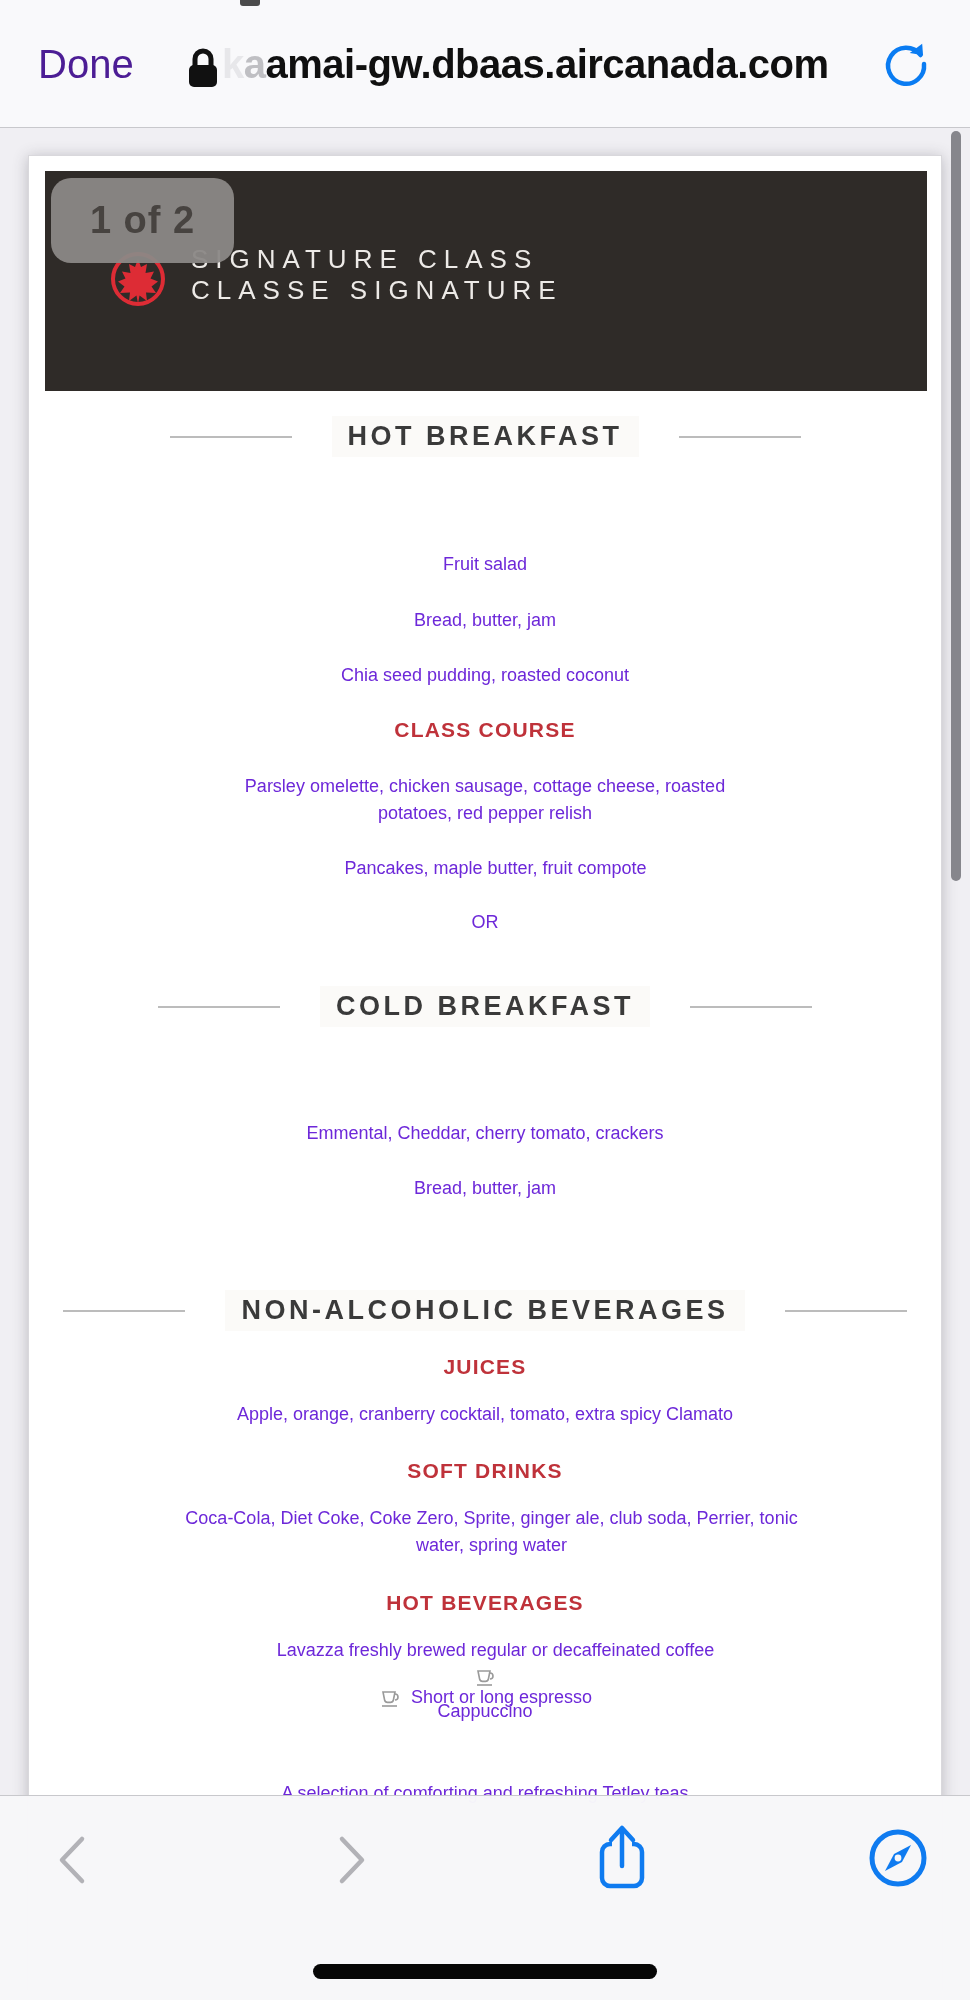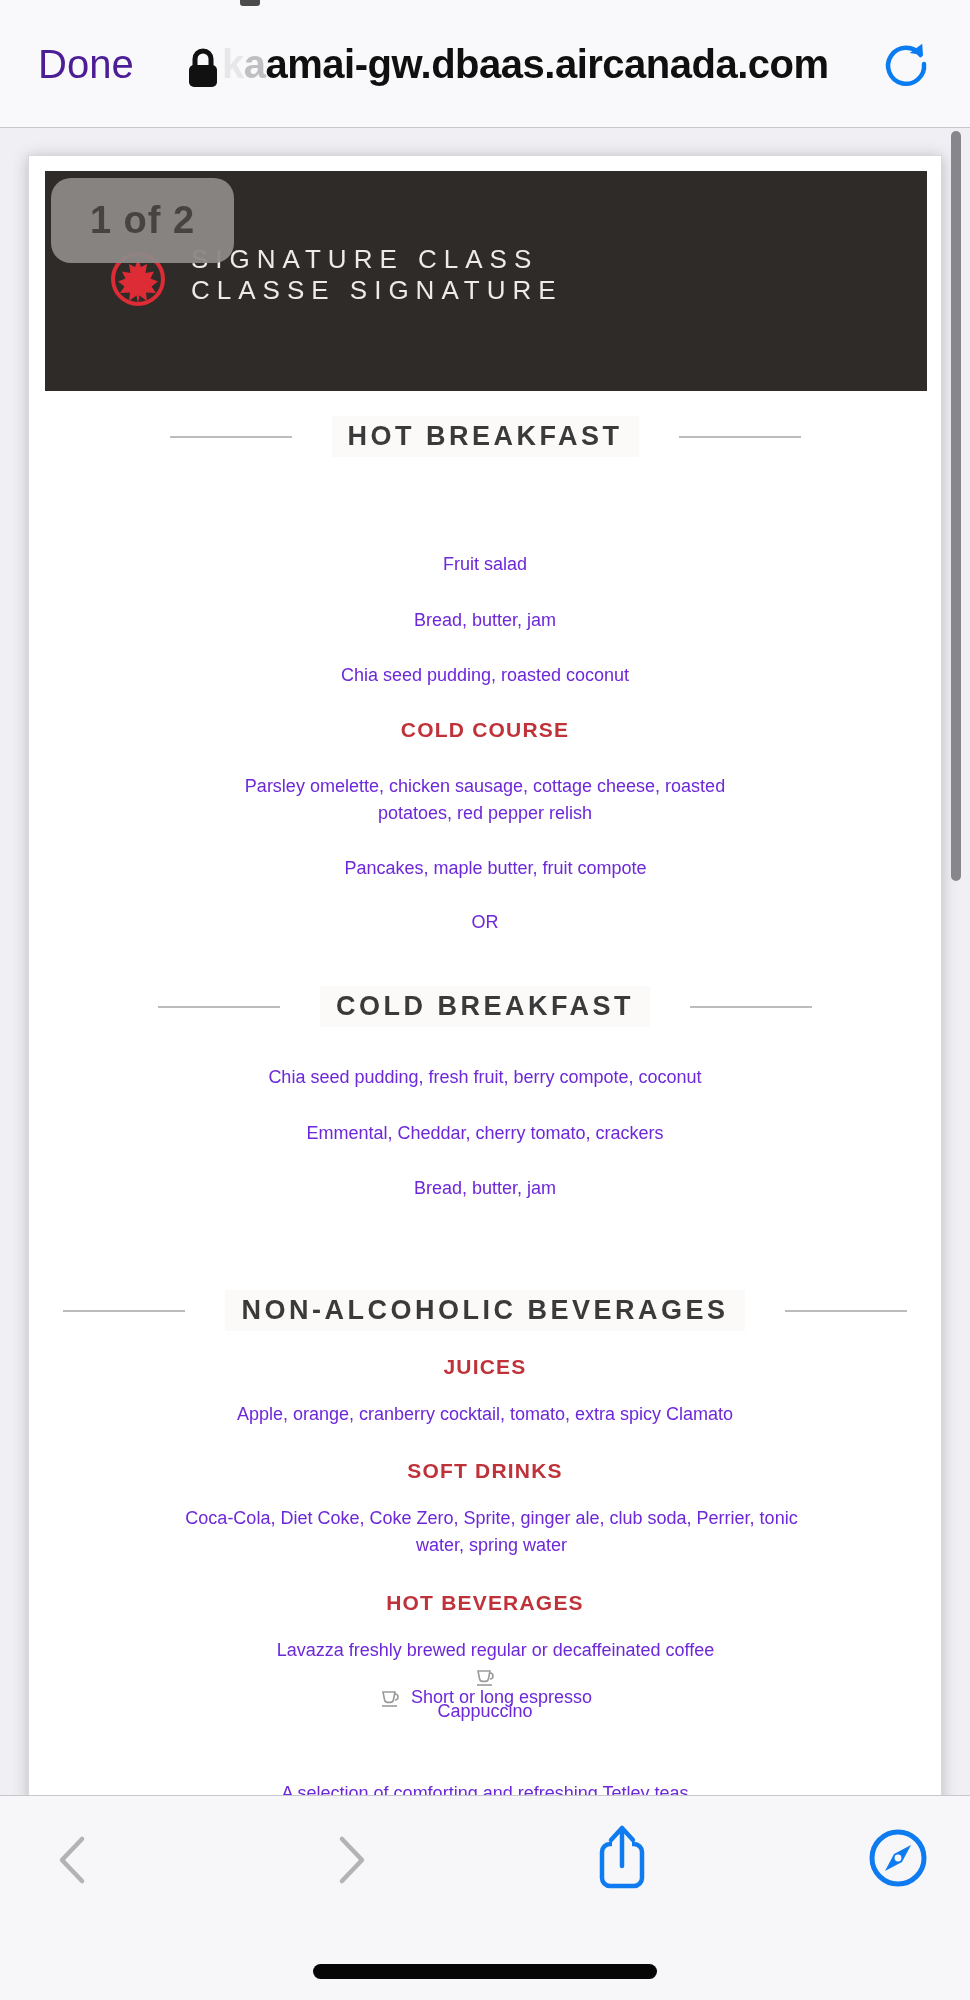--- a/index.html
+++ b/index.html
@@ -128,34 +128,33 @@
   <div class="mblock section" style="top:260px;">
     <span class="line"></span>
     <span class="txt">HOT BREAKFAST</span>
     <span class="line"></span>
   </div>
 
   <div class="mblock dish" style="top:395px;">Fruit salad</div>
   <div class="mblock dish" style="top:451px;">Bread, butter, jam</div>
   <div class="mblock dish" style="top:506px;">Chia seed pudding, roasted coconut</div>
 
-  <div class="mblock category" style="top:560px;">COLD COURSE</div>
+  <div class="mblock category" style="top:560px;">CLASS COURSE</div>
   <div class="mblock" style="top:617px;">
     <div class="dish narrow">Parsley omelette, chicken sausage, cottage cheese, roasted potatoes, red pepper relish</div>
   </div>
   <div class="mblock dish" style="top:699px;margin-left:21px;">Pancakes, maple butter, fruit compote</div>
   <div class="mblock dish" style="top:753px;">OR</div>
 
   <div class="mblock section" style="top:830px;">
     <span class="line"></span>
     <span class="txt">COLD BREAKFAST</span>
     <span class="line"></span>
   </div>
 
-  <div class="mblock dish" style="top:908px;">Chia seed pudding, fresh fruit, berry compote, coconut</div>
   <div class="mblock dish" style="top:964px;">Emmental, Cheddar, cherry tomato, crackers</div>
   <div class="mblock dish" style="top:1019px;">Bread, butter, jam</div>
 
   <div class="mblock section" style="top:1134px;">
     <span class="line"></span>
     <span class="txt">NON-ALCOHOLIC BEVERAGES</span>
     <span class="line"></span>
   </div>
 
   <div class="mblock category" style="top:1197px;">JUICES</div>

